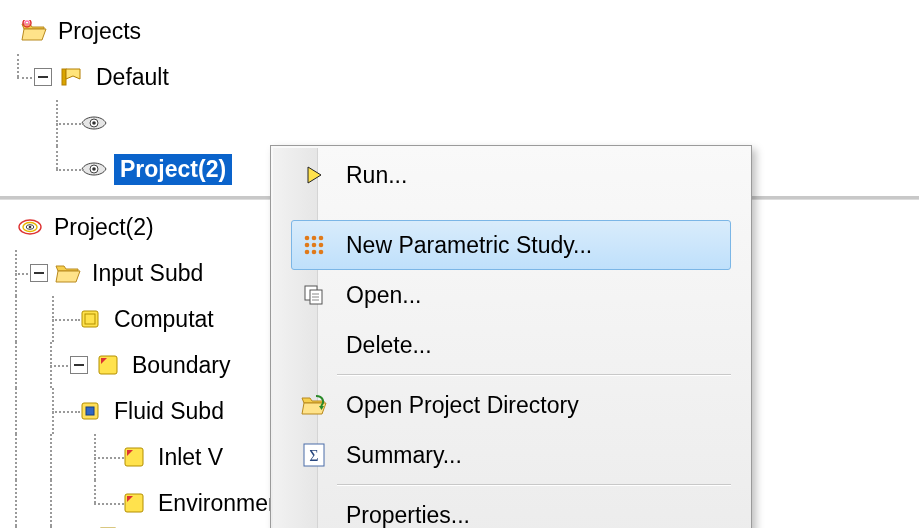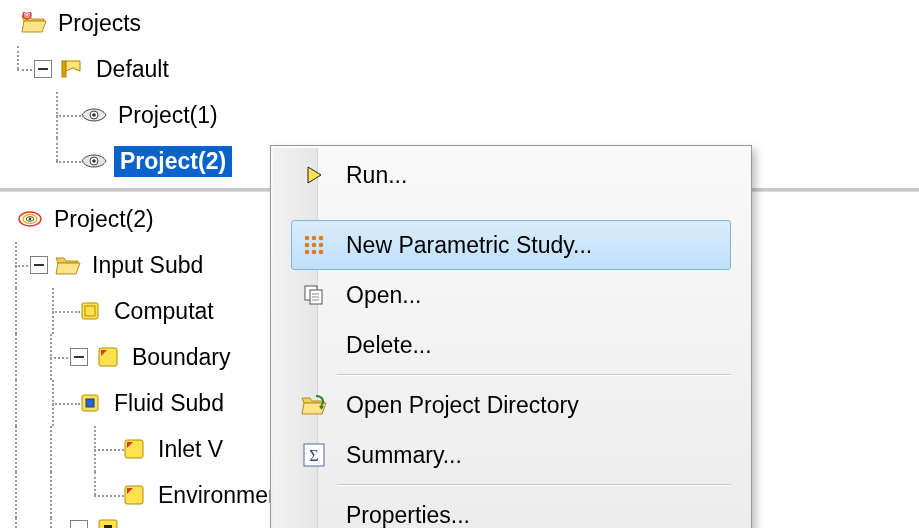--- a/index.html
+++ b/index.html
@@ -141,21 +141,21 @@
     border-top:2px dotted #9a9a9a;
   }
   .branch.end::before{
     bottom:50%;
   }
   .branch.none::before{ content:none; }
 </style>
 </head>
 <body>
 
-<div class="tree-panel" style="padding-top:0px;">
+<div class="tree-panel" style="padding-top:8px;">
 
   <div class="row">
     <span class="spacer" style="width:18px"></span>
     <span class="icon">
       <svg width="26" height="22" viewBox="0 0 26 22">
         <path d="M1 4 h8 l2 3 h12 v2 H3 z" fill="#f6cf4d" stroke="#b8891e"></path>
         <path d="M3 9 h22 l-4 11 H1 z" fill="#ffe38a" stroke="#b8891e"></path>
         <circle cx="6" cy="3" r="4" fill="none" stroke="#d33" stroke-width="1.5"></circle>
         <circle cx="6" cy="3" r="2" fill="none" stroke="#f7a" stroke-width="1.5"></circle>
       </svg>
@@ -180,21 +180,20 @@
   <div class="row">
     <span class="branch none" style="width:34px"></span>
     <span class="branch h" style="width:44px"></span>
     <span class="icon">
       <svg width="26" height="18" viewBox="0 0 26 18">
         <path d="M1 9 C5 1, 21 1, 25 9 C21 17, 5 17, 1 9 Z" fill="#e6e6e6" stroke="#444"></path>
         <circle cx="13" cy="9" r="4" fill="#fff" stroke="#444"></circle>
         <circle cx="13" cy="9" r="1.8" fill="#333"></circle>
       </svg>
     </span>
-    <span class="label">Project(1)</span>
   </div>
 
   <div class="row">
     <span class="branch none" style="width:34px"></span>
     <span class="branch end h" style="width:44px"></span>
     <span class="icon">
       <svg width="26" height="18" viewBox="0 0 26 18">
         <path d="M1 9 C5 1, 21 1, 25 9 C21 17, 5 17, 1 9 Z" fill="#e6e6e6" stroke="#444"></path>
         <circle cx="13" cy="9" r="4" fill="#fff" stroke="#444"></circle>
         <circle cx="13" cy="9" r="1.8" fill="#333"></circle>

